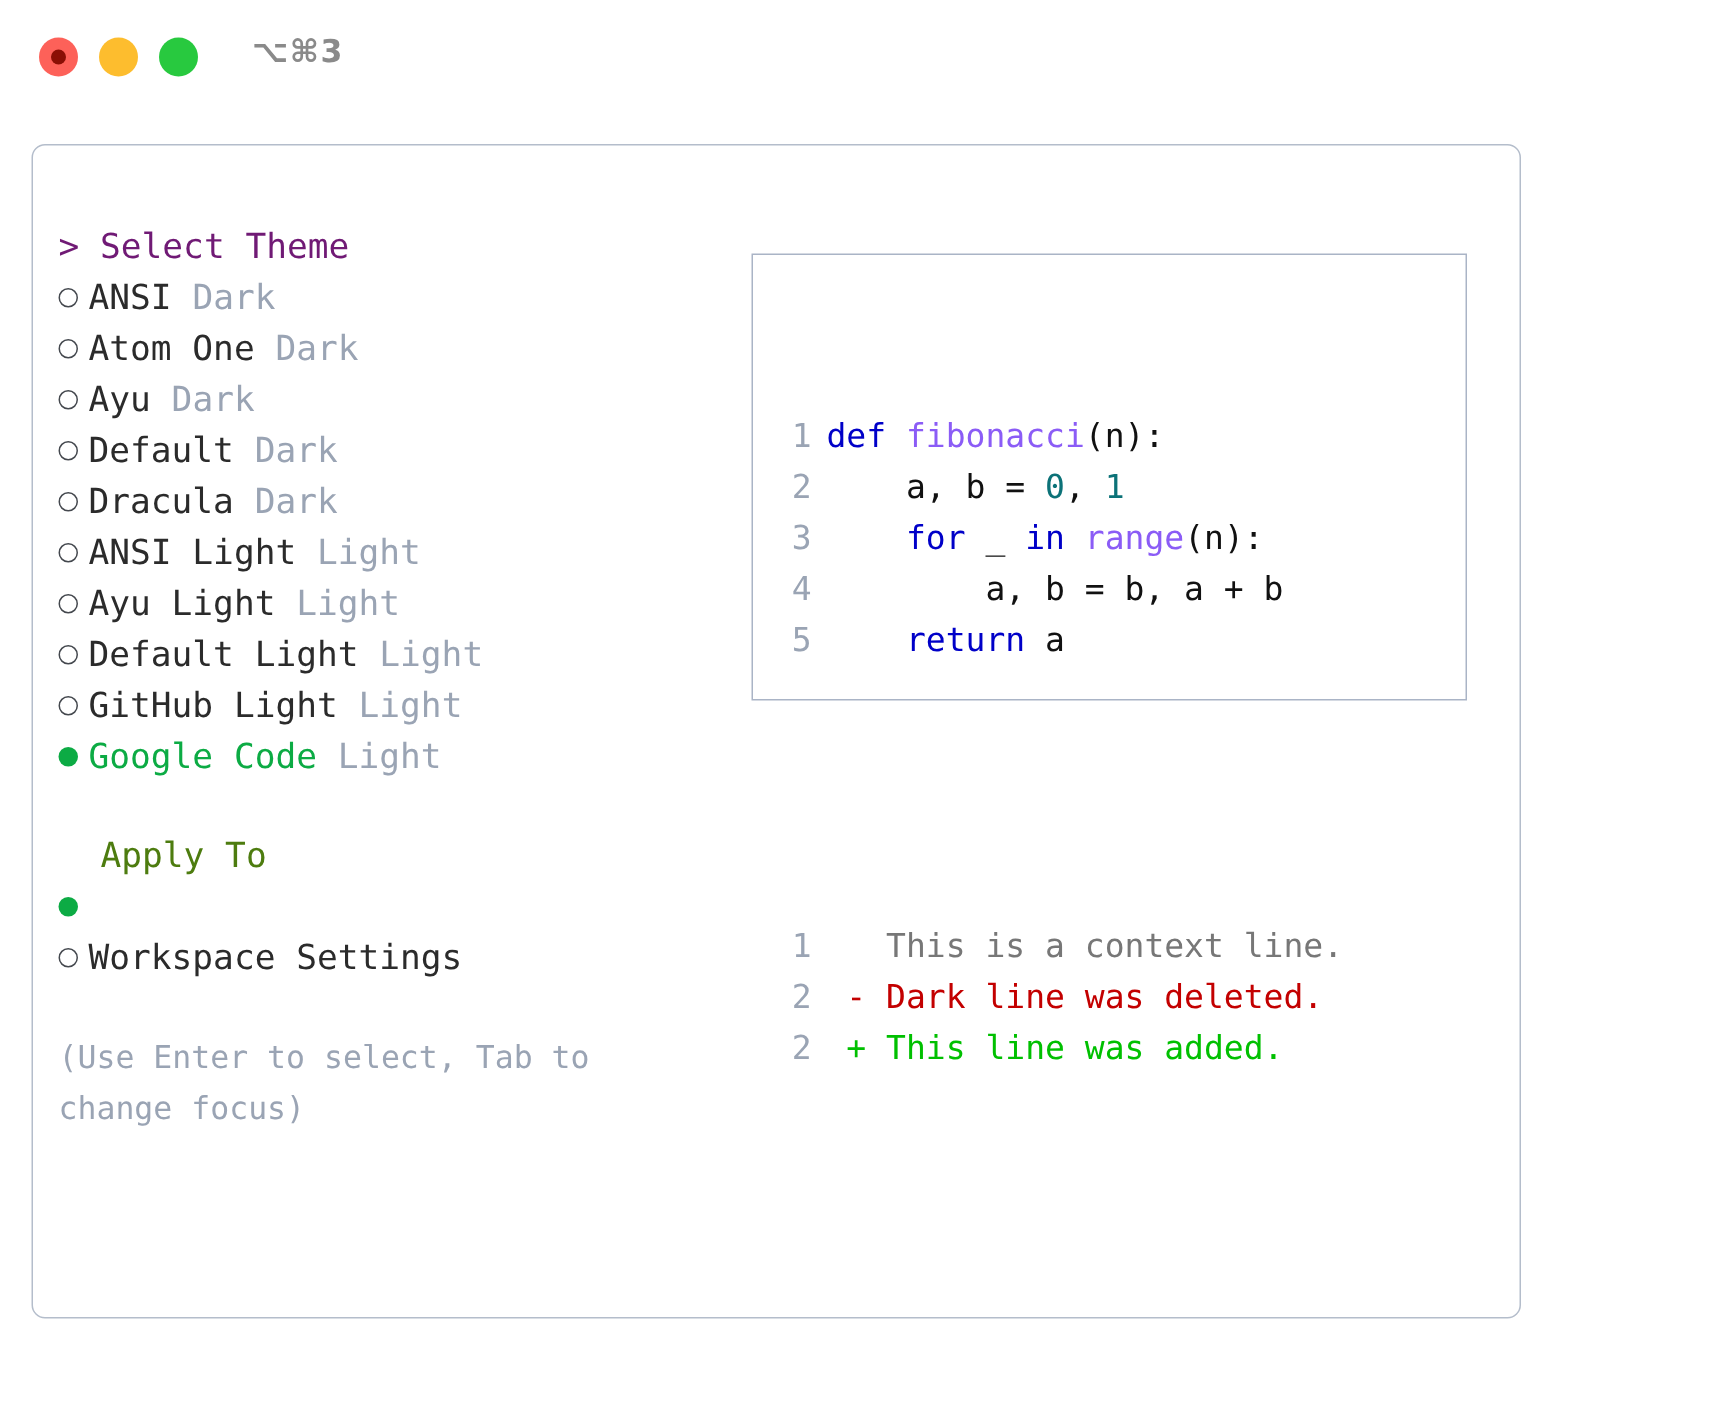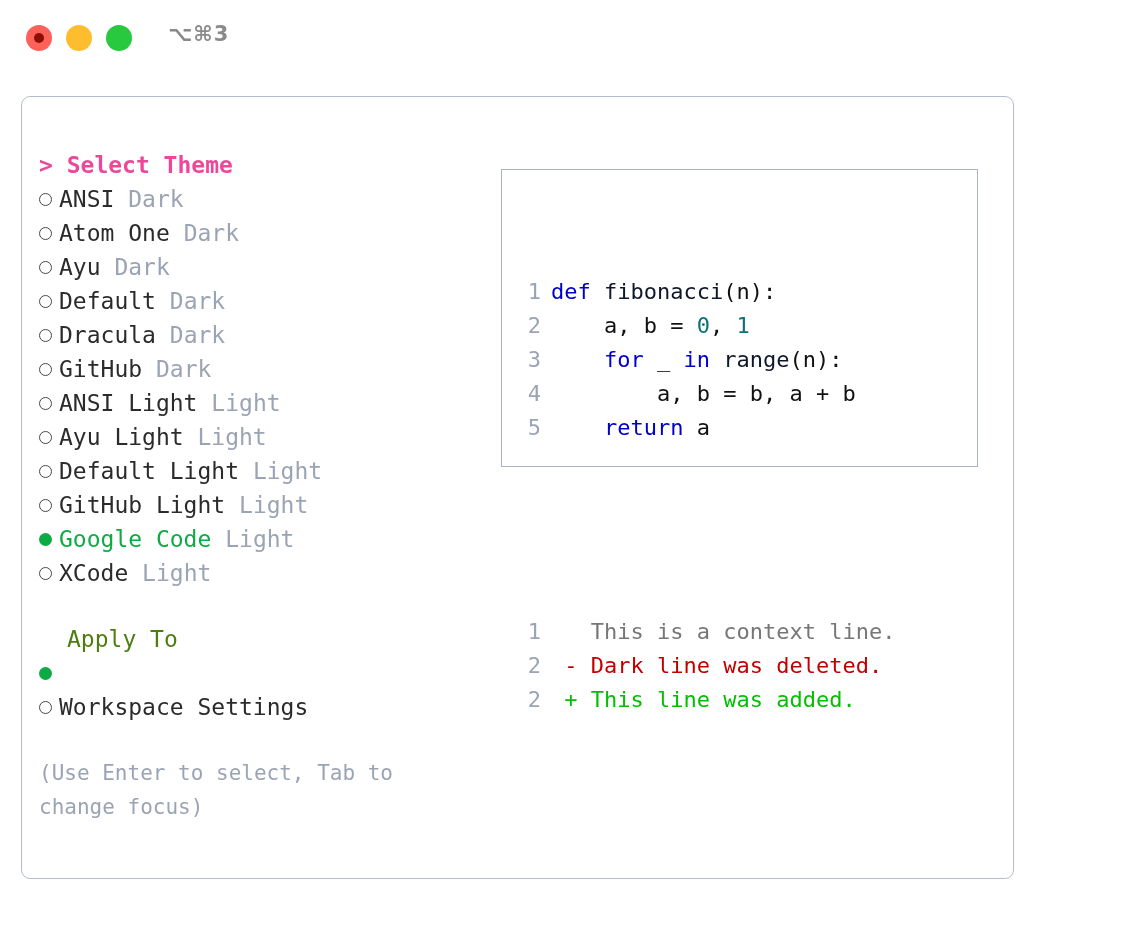--- a/index.html
+++ b/index.html
@@ -89,22 +89,22 @@
   
   .left-col {
     position: absolute;
     left: 17px;
     top: 51px;
     width: 440px;
   }
   .list-header {
     font-family: "DejaVu Sans Mono", monospace;
     font-size: 23px;
-    font-weight: bold;
-    color: #ec4899;
+    font-weight: normal;
+    color: #701a75;
     line-height: 34px;
     white-space: pre;
   }
   .opt-row {
     font-family: "DejaVu Sans Mono", monospace;
     font-size: 23px;
     line-height: 34px;
     color: #2b2b2b;
     white-space: pre;
     display: block;
@@ -190,21 +190,21 @@
   }
   .code-line { white-space: pre; }
   .ln {
     display: inline-block;
     width: 26px;
     text-align: right;
     color: #9aa4b4;
     margin-right: 10px;
   }
   .tok-kw   { color: #0000c8; }
-  .tok-fn   { color: #0f172a; }
+  .tok-fn   { color: #8b5cf6; }
   .tok-num  { color: #0c7278; }
   .tok-pl   { color: #111111; }
   .tok-ctx  { color: #777777; }
   .tok-del  { color: #c30000; }
   .tok-add  { color: #00c000; }
   .diff-gap { height: 34px; }
 </style>
 </head>
 <body>
 
@@ -225,27 +225,25 @@
     <div class="columns">
 
       <div class="left-col">
         <div class="list-header">&gt; Select Theme</div>
         <div id="theme-list">
             <div class="opt-row"><span class="marker"><span class="marker-ring"></span></span><span class="opt-label">ANSI</span> <span class="opt-kind">Dark</span></div>
             <div class="opt-row"><span class="marker"><span class="marker-ring"></span></span><span class="opt-label">Atom One</span> <span class="opt-kind">Dark</span></div>
             <div class="opt-row"><span class="marker"><span class="marker-ring"></span></span><span class="opt-label">Ayu</span> <span class="opt-kind">Dark</span></div>
             <div class="opt-row"><span class="marker"><span class="marker-ring"></span></span><span class="opt-label">Default</span> <span class="opt-kind">Dark</span></div>
             <div class="opt-row"><span class="marker"><span class="marker-ring"></span></span><span class="opt-label">Dracula</span> <span class="opt-kind">Dark</span></div>
-            <div class="opt-row"><span class="marker"><span class="marker-ring"></span></span><span class="opt-label">GitHub</span> <span class="opt-kind">Dark</span></div>
             <div class="opt-row"><span class="marker"><span class="marker-ring"></span></span><span class="opt-label">ANSI Light</span> <span class="opt-kind">Light</span></div>
             <div class="opt-row"><span class="marker"><span class="marker-ring"></span></span><span class="opt-label">Ayu Light</span> <span class="opt-kind">Light</span></div>
             <div class="opt-row"><span class="marker"><span class="marker-ring"></span></span><span class="opt-label">Default Light</span> <span class="opt-kind">Light</span></div>
             <div class="opt-row"><span class="marker"><span class="marker-ring"></span></span><span class="opt-label">GitHub Light</span> <span class="opt-kind">Light</span></div>
             <div class="opt-row selected"><span class="marker"><span class="marker-dot"></span></span><span class="opt-label">Google Code</span> <span class="opt-kind">Light</span></div>
-            <div class="opt-row"><span class="marker"><span class="marker-ring"></span></span><span class="opt-label">XCode</span> <span class="opt-kind">Light</span></div>
           </div>
 
         <div class="section-gap"></div>
 
         <div class="apply-header">Apply To</div>
         <div id="apply-list">
             <div class="opt-row selected"><span class="marker"><span class="marker-dot"></span></span></div>
             <div class="opt-row"><span class="marker"><span class="marker-ring"></span></span><span class="opt-label">Workspace Settings</span></div>
           </div>
 

